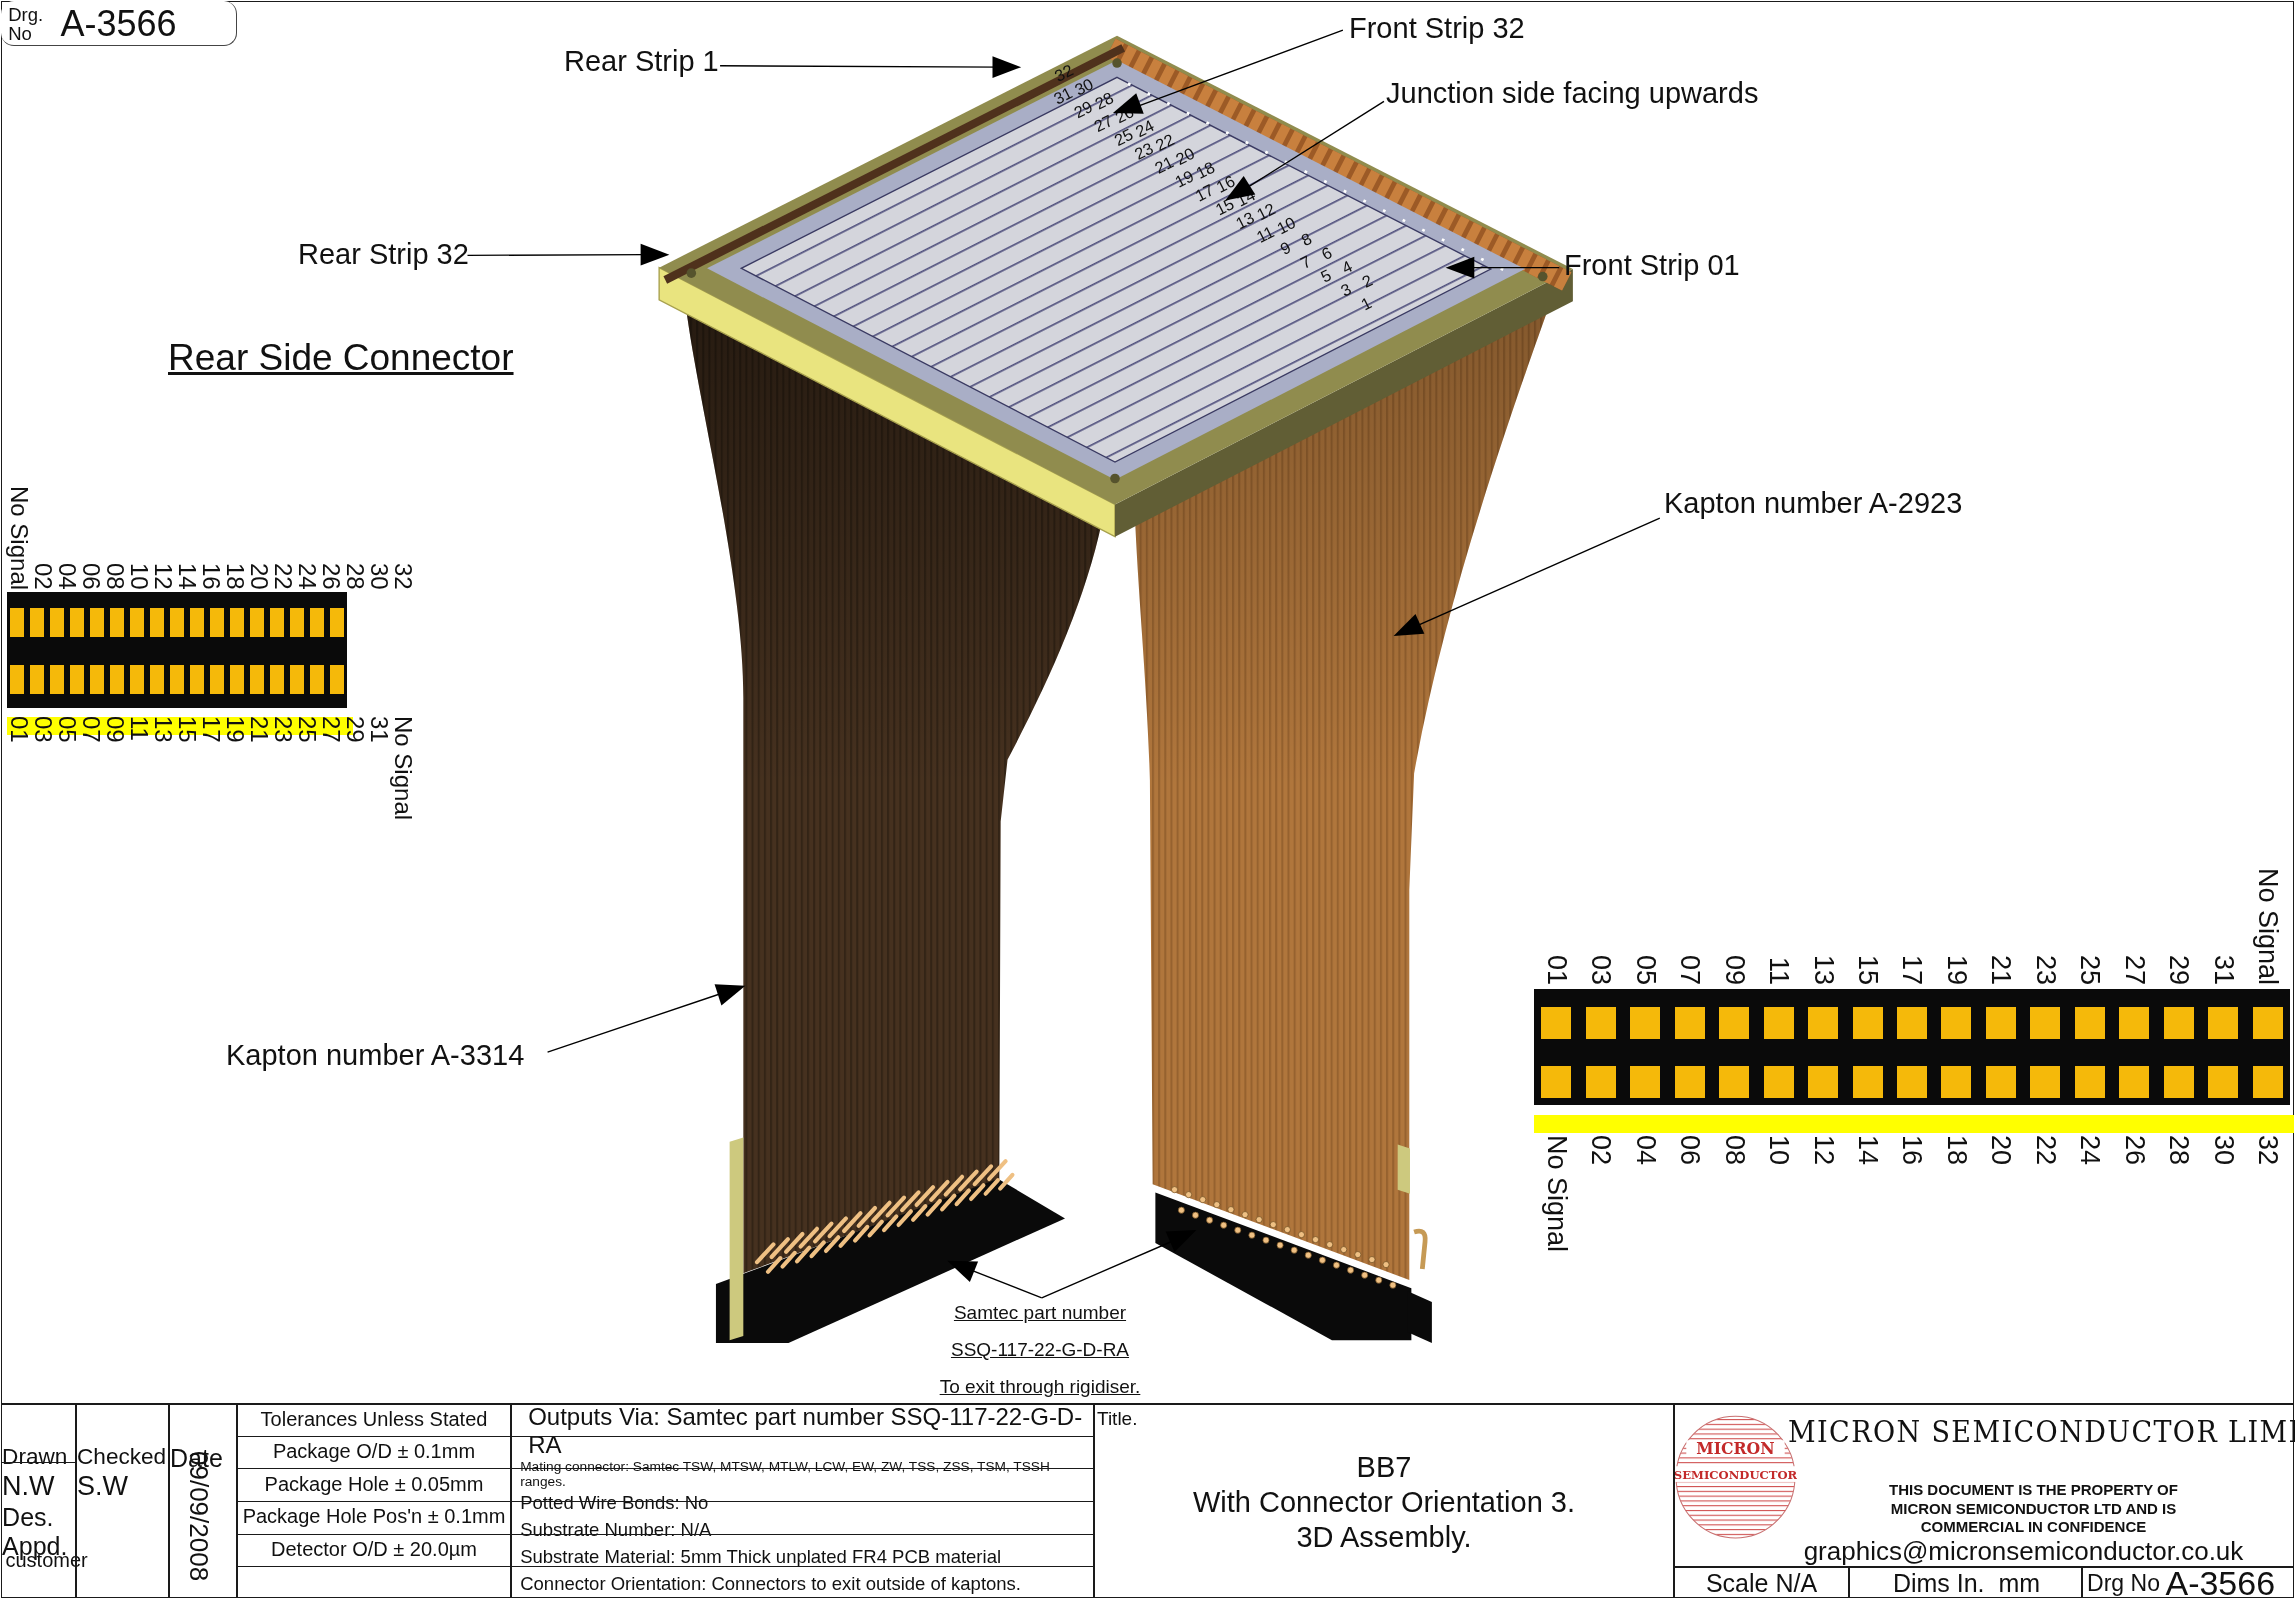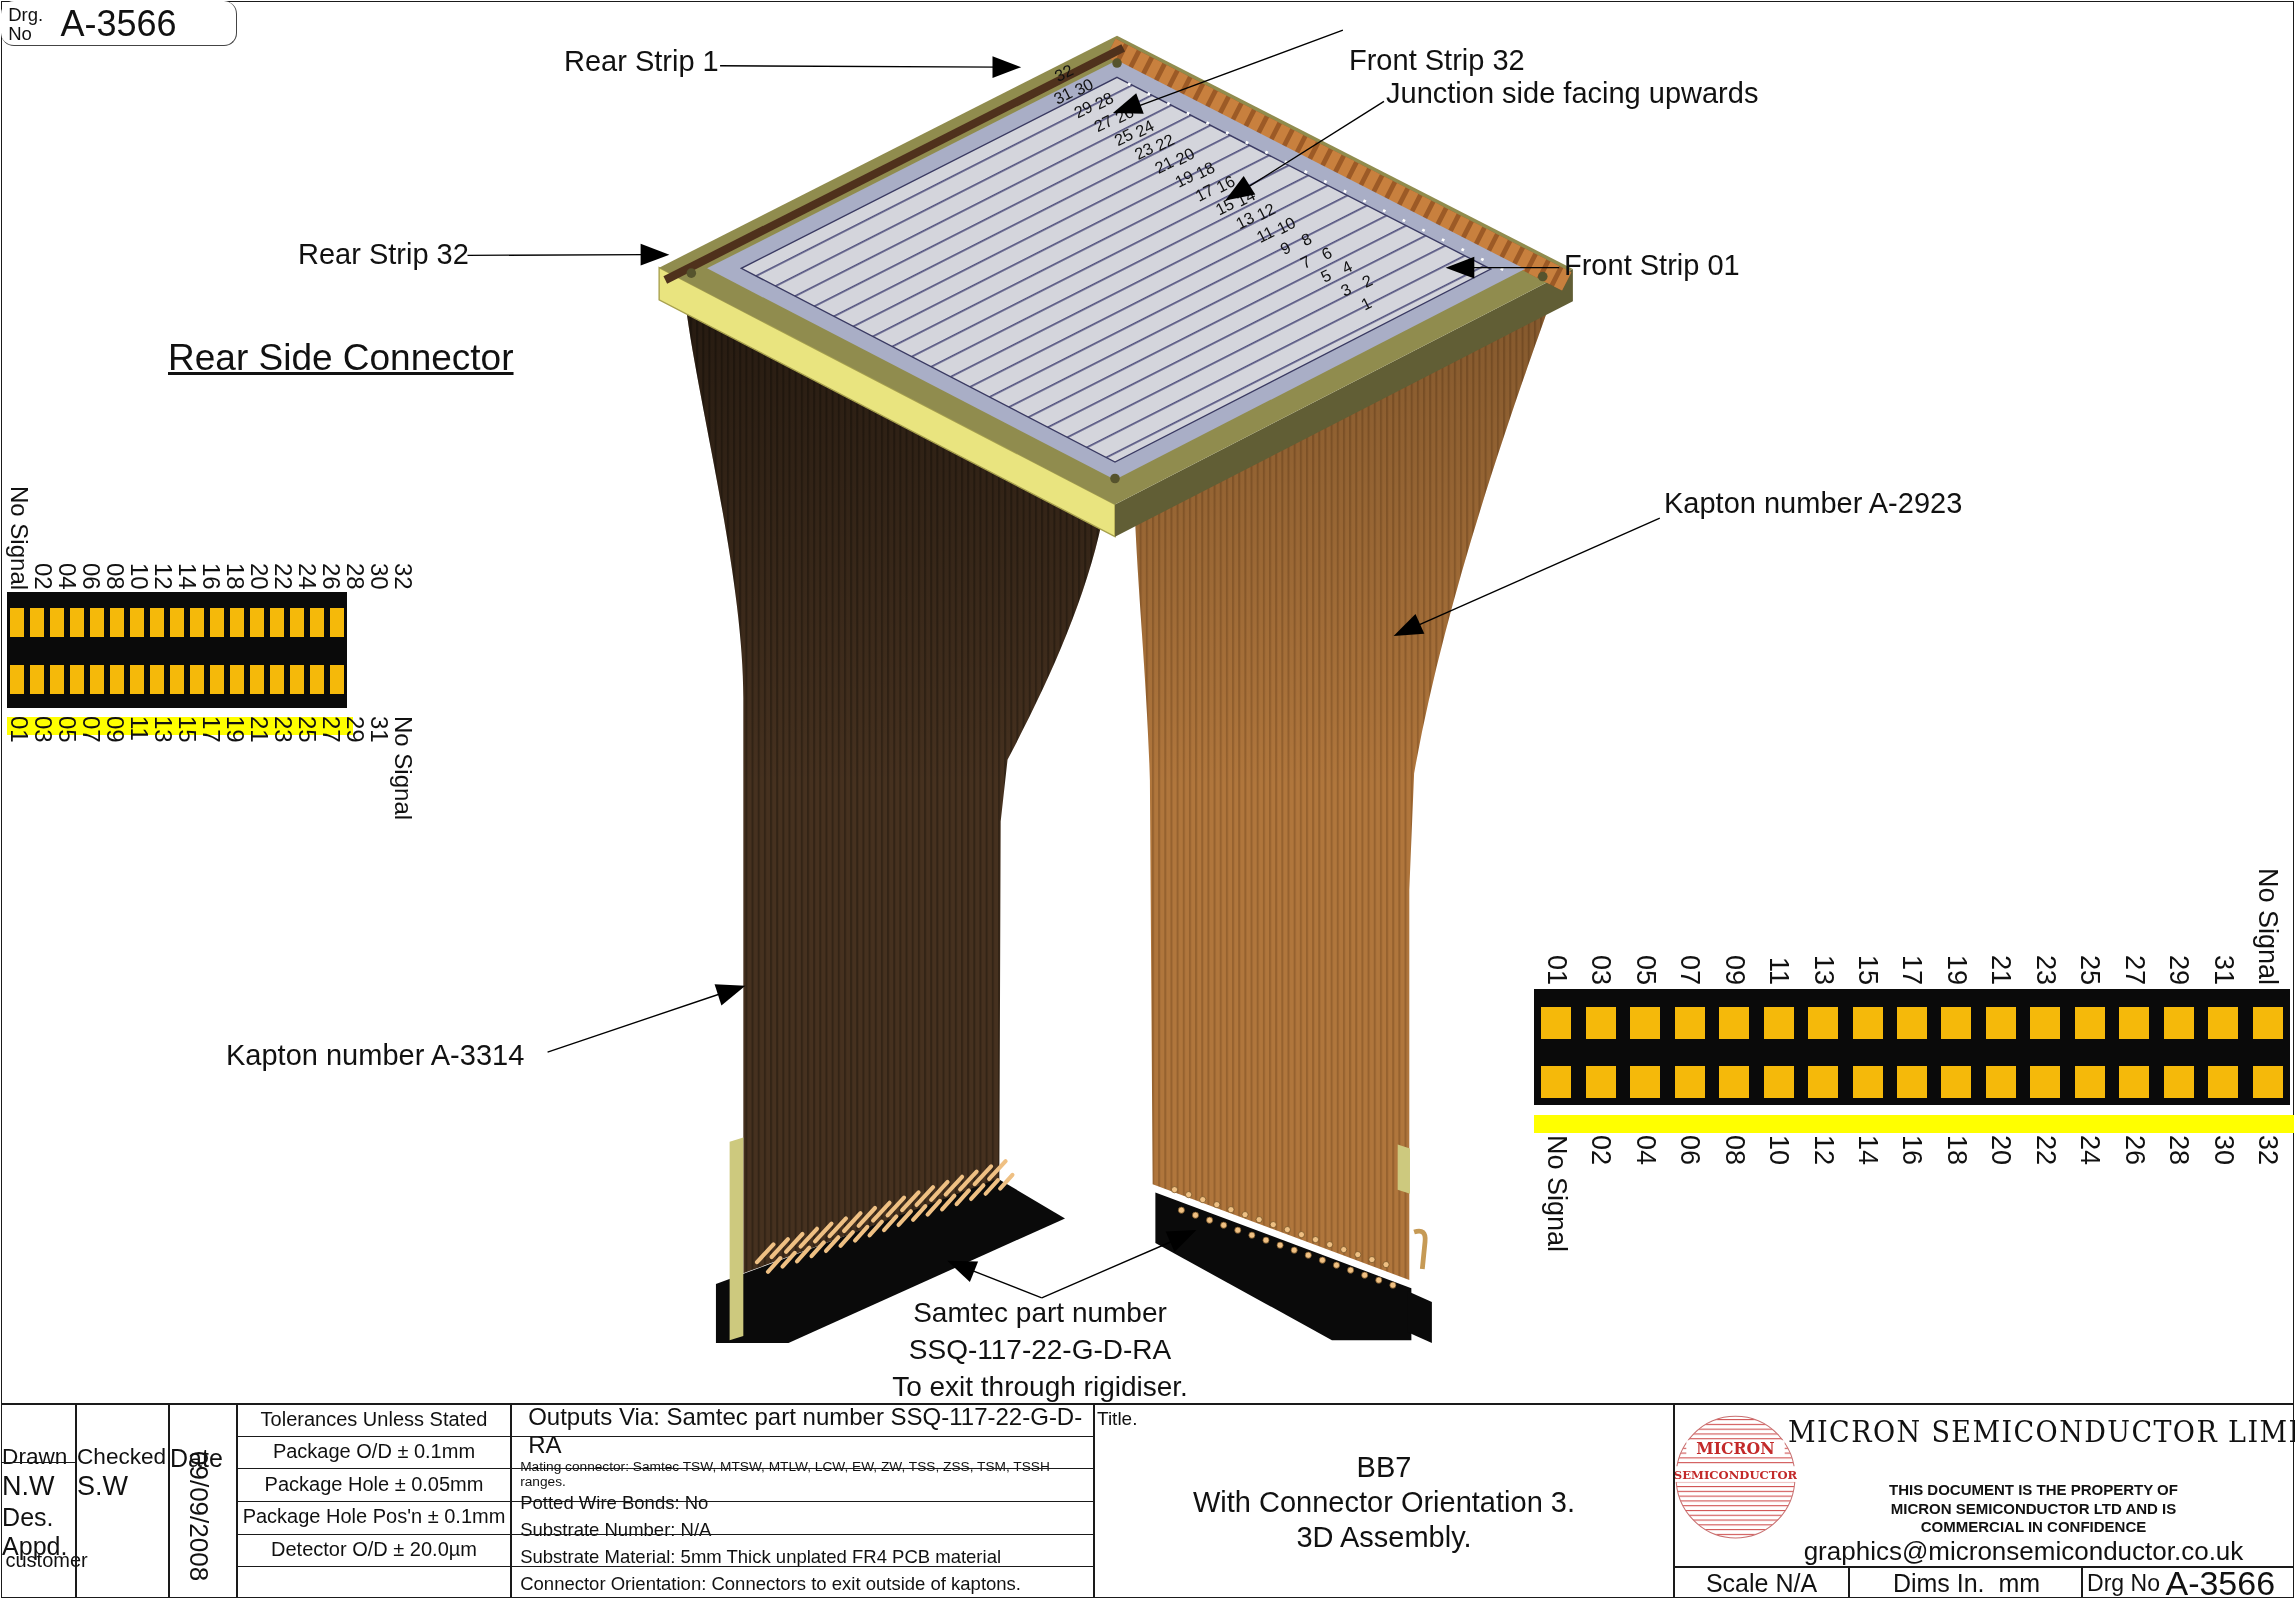--- a/index.html
+++ b/index.html
@@ -7,21 +7,21 @@
         font-family:"Liberation Sans",sans-serif;color:#111;}
   #scene{position:absolute;left:0;top:0;z-index:1;}
   .abs{position:absolute;z-index:2;}
   
   .border-box{position:absolute;left:1.4px;top:1.4px;width:2291px;height:1595px;border:1.4px solid #1a1a1a;z-index:0;}
   .drg-box{position:absolute;left:1.4px;top:1.4px;width:235px;height:44px;border-right:1.4px solid #444;border-bottom:1.4px solid #444;background:#fff;z-index:3;border-radius:13px;}
   .drg-box .small{position:absolute;left:6.8px;font-size:18.5px;}
   .drg-box .big{position:absolute;left:59px;top:1.4px;font-size:36px;}
   
   .ann{position:absolute;font-size:29px;white-space:nowrap;z-index:2;}
-  .samtec{position:absolute;left:869px;top:1294px;width:342px;text-align:center;font-size:28px;line-height:37px;z-index:2;}
+  .samtec{position:absolute;left:869px;top:1294px;width:342px;text-align:center;font-size:19px;line-height:37px;z-index:2;text-decoration:underline;}
   .section-heading{position:absolute;font-size:37px;text-decoration:underline;white-space:nowrap;z-index:2;}
   
   .conn-box{position:absolute;background:var(--connector_black);z-index:2;}
   .pads{position:absolute;display:flex;justify-content:space-around;align-items:center;z-index:3;}
   .pad{background:var(--pad_yellow);}
   .rear-pads .pad{width:14.4px;height:29px;}
   .front-pads .pad{width:30px;height:31.5px;}
   .hl-band{position:absolute;background:var(--highlight_yellow);z-index:2;}
   .conn-labels{position:absolute;display:flex;z-index:3;}
   .conn-labels .slot{flex:1 1 0;display:flex;justify-content:center;}
@@ -241,21 +241,21 @@
     </g>
   </svg>
 
   <div class="drg-box">
     <span class="small" style="top:2.7px;">Drg.</span>
     <span class="small" style="top:22px;">No</span>
     <span class="big">A-3566</span>
   </div>
 
   <div class="ann" style="left:564px;top:45px;">Rear Strip 1</div>
-  <div class="ann" style="left:1349px;top:12.3px;margin-top:32px;">Front Strip 32</div>
+  <div class="ann" style="left:1349px;top:12.3px;">Front Strip 32</div>
   <div class="ann" style="left:1386px;top:77px;">Junction side facing upwards</div>
   <div class="ann" style="left:298px;top:238px;">Rear Strip 32</div>
   <div class="ann" style="left:1564px;top:249px;">Front Strip 01</div>
   <div class="ann" style="left:1664px;top:487px;">Kapton number A-2923</div>
   <div class="ann" style="left:226px;top:1039px;">Kapton number A-3314</div>
   <div class="samtec">
     <div>Samtec part number</div>
     <div>SSQ-117-22-G-D-RA</div>
     <div>To exit through rigidiser.</div>
   </div>

